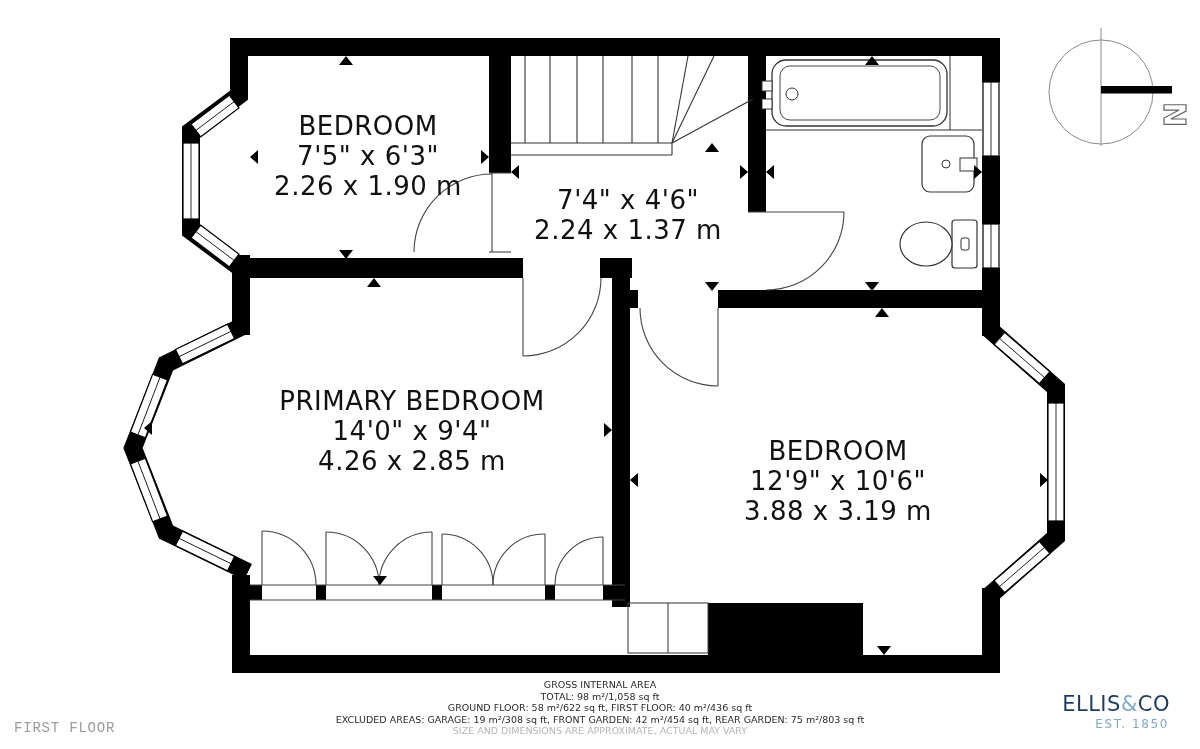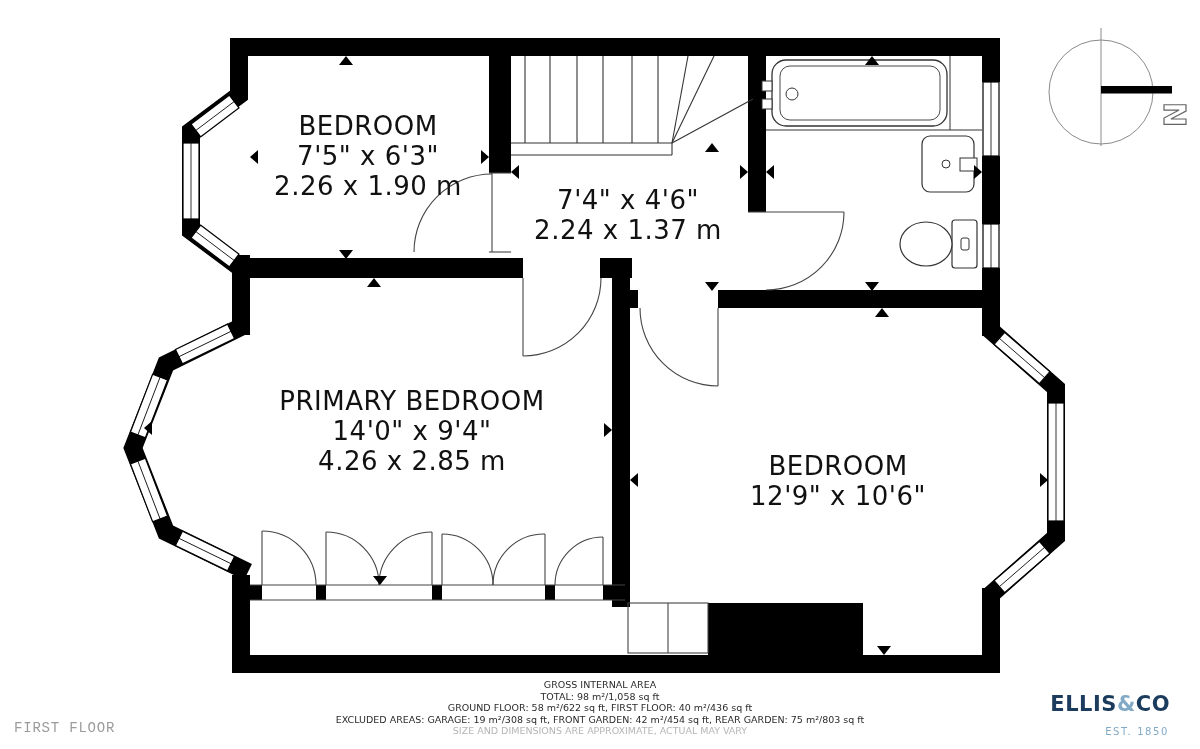--- a/index.html
+++ b/index.html
@@ -7,24 +7,24 @@
           font-family:"DejaVu Sans", sans-serif;}
   .plan-svg{position:absolute;left:0;top:0;}
   .room-label{position:absolute;transform:translate(-50%,-50%);text-align:center;
               color:#111;white-space:nowrap;font-size:26px;line-height:30px;letter-spacing:.5px;}
   .room-label .rname{font-size:26px;}
   .footer{position:absolute;left:0;right:0;top:679px;text-align:center;color:#2b2b2b;
           font-size:9.5px;line-height:11.5px;}
   .footer .dim-note{color:#b5b5b5;}
   .floor-tag{position:absolute;left:14px;top:720px;color:#9b9b9b;font-size:14px;letter-spacing:.8px;font-family:Liberation Mono, monospace;}
   .brand{position:absolute;right:30px;top:694px;text-align:right;line-height:20px;}
-  .brand .word{font-size:21px;font-weight:bold;letter-spacing:.5px;}
+  .brand .word{font-size:21px;font-weight:normal;letter-spacing:.5px;}
   .brand .navy{color:#1c3c5e;}
   .brand .blue{color:#82aac6;}
-  .brand .est{font-size:10px;letter-spacing:1.6px;color:#82aac6;margin-top:8px;padding-right:1px;}
+  .brand .est{font-size:12px;letter-spacing:1.6px;color:#82aac6;margin-top:0px;padding-right:1px;}
 </style>
 </head>
 <body>
 
 <div class="canvas">
 
   <svg class="plan-svg" width="1200" height="749" viewBox="0 0 1200 749">
 
     <g fill="#000">
       <rect x="232" y="38" width="768" height="18"></rect>
@@ -252,20 +252,21 @@
 
   <div class="room-label" style="left:381px;top:431px;margin-left:31px;">
     <div class="rname">PRIMARY BEDROOM</div>
     <div>14'0" x 9'4"</div>
     <div>4.26 x 2.85 m</div>
   </div>
 
   <div class="room-label" style="left:838px;top:481px;">
     <div class="rname">BEDROOM</div>
     <div>12'9" x 10'6"</div>
+    <div>3.88 x 3.19 m</div>
   </div>
 
   <div class="footer">
     <div>GROSS INTERNAL AREA</div>
     <div>TOTAL: 98 m²/1,058 sq ft</div>
     <div>GROUND FLOOR: 58 m²/622 sq ft, FIRST FLOOR: 40 m²/436 sq ft</div>
     <div>EXCLUDED AREAS: GARAGE: 19 m²/308 sq ft, FRONT GARDEN: 42 m²/454 sq ft, REAR GARDEN: 75 m²/803 sq ft</div>
     <div class="dim-note">SIZE AND DIMENSIONS ARE APPROXIMATE, ACTUAL MAY VARY</div>
   </div>
 

